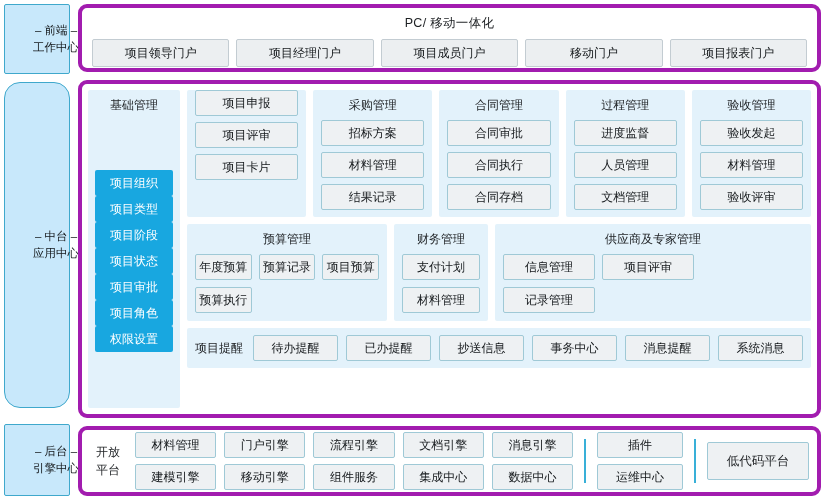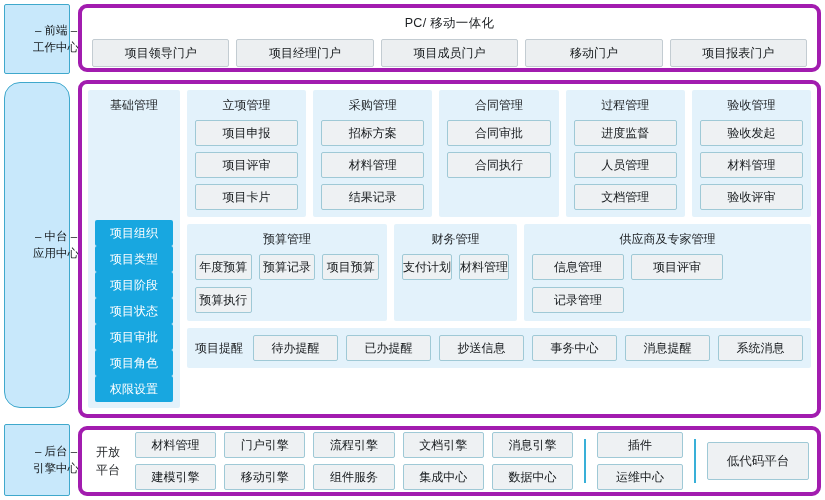--- a/index.html
+++ b/index.html
@@ -41,32 +41,32 @@
   .btn{
     background:#eef1f3;border:1px solid #9fc9d6;border-radius:2px;
     font-size:12px;line-height:1;padding:6px 0;text-align:center;white-space:nowrap;color:#14181b;
   }
   .btn-blue{
     background:#18a7e0;border:none;border-radius:2px;color:#ffffff;
     font-size:12px;line-height:1;padding:7px 0;text-align:center;white-space:nowrap;
   }
 
   .col-basic{width:92px;flex:0 0 92px;padding:0 7px 6px;display:flex;flex-direction:column;}
-  .col-basic .stack{flex:1 1 auto;display:flex;flex-direction:column;justify-content:flex-end;}
+  .col-basic .stack{flex:1 1 auto;display:flex;flex-direction:column;justify-content:center;}
 
   .mid-right{flex:1 1 auto;display:flex;flex-direction:column;gap:7px;min-width:0;}
   .row-a{display:flex;gap:7px;}
   .row-a .grp{flex:1 1 0;padding:0 8px 7px;display:flex;flex-direction:column;}
   .row-a .items{display:flex;flex-direction:column;gap:6px;}
 
   .row-b{display:flex;gap:7px;}
   .g-budget{flex:0 0 200px;padding:0 8px 8px;}
   .g-budget .bgrid{display:grid;grid-template-columns:1fr 1fr 1fr;gap:7px;}
   .g-fin{flex:0 0 94px;padding:0 8px 8px;}
-  .g-fin .items{display:flex;gap:7px;justify-content:flex-end;}
+  .g-fin .items{display:flex;flex-direction:column;gap:7px;justify-content:flex-end;}
   .g-sup{flex:1 1 auto;padding:0 8px 8px;}
   .g-sup .sgrid{display:grid;grid-template-columns:92px 92px;gap:7px;justify-content:start;}
 
   .row-c{background:#e3f2fb;border-radius:2px;padding:7px 8px;display:flex;align-items:center;gap:8px;}
   .row-c .lbl{font-size:12px;white-space:nowrap;padding-right:2px;}
   .row-c .btn{flex:1 1 0;}
 
   .panel-bot{height:70px;padding:5px 8px;display:flex;align-items:center;gap:9px;}
   .plat-lbl{font-size:12px;line-height:1.5;text-align:center;white-space:nowrap;flex:0 0 auto;padding:0 6px;}
   .eng-grid{display:grid;grid-template-columns:repeat(5,1fr);grid-auto-rows:min-content;gap:6px 8px;flex:1 1 auto;}
@@ -124,21 +124,20 @@
           <div class="btn-blue">项目角色</div>
           <div class="btn-blue">权限设置</div>
         </div>
       </div>
 
       <div class="mid-right">
 
         <div class="row-a">
 
           <div class="grp">
-            <div class="grp-title">立项管理</div>
             <div class="items">
               <div class="btn">项目申报</div>
               <div class="btn">项目评审</div>
               <div class="btn">项目卡片</div>
             </div>
           </div>
 
           <div class="grp">
             <div class="grp-title">采购管理</div>
             <div class="items">
@@ -146,20 +145,21 @@
               <div class="btn">材料管理</div>
               <div class="btn">结果记录</div>
             </div>
           </div>
 
           <div class="grp">
             <div class="grp-title">合同管理</div>
             <div class="items">
               <div class="btn">合同审批</div>
               <div class="btn">合同执行</div>
+              <div class="btn">合同存档</div>
             </div>
           </div>
 
           <div class="grp">
             <div class="grp-title">过程管理</div>
             <div class="items">
               <div class="btn">进度监督</div>
               <div class="btn">人员管理</div>
               <div class="btn">文档管理</div>
             </div>

